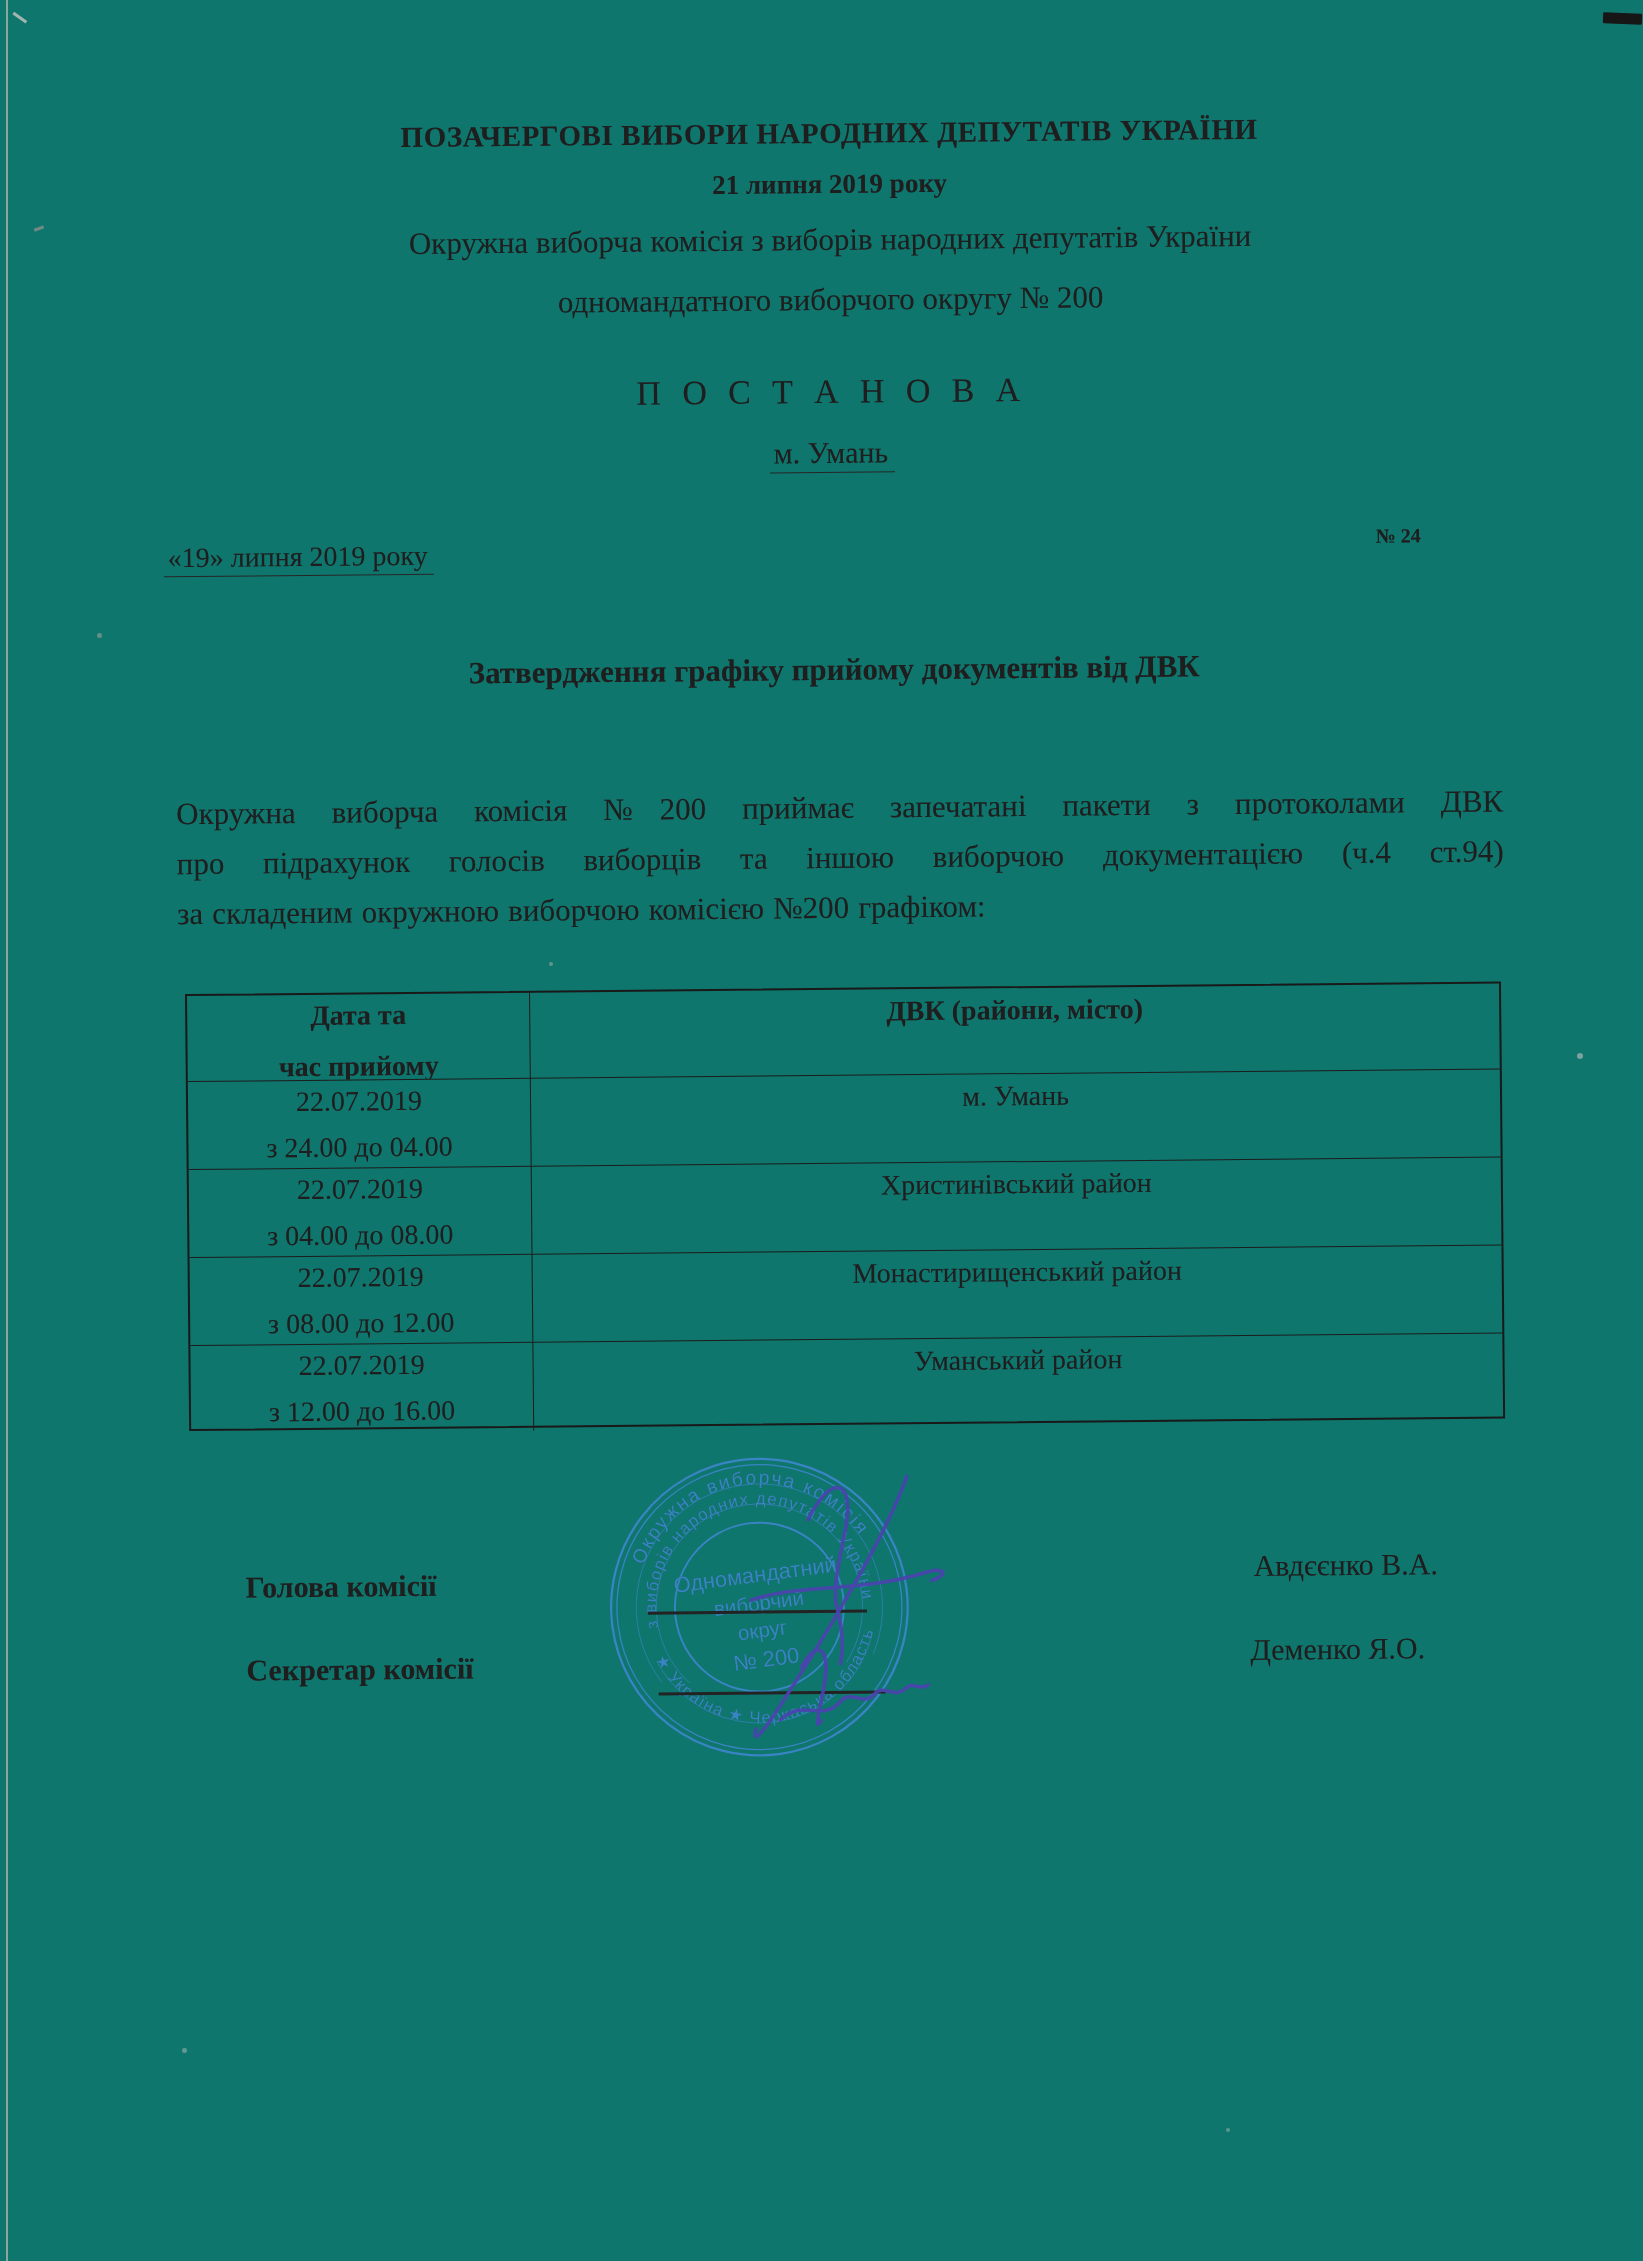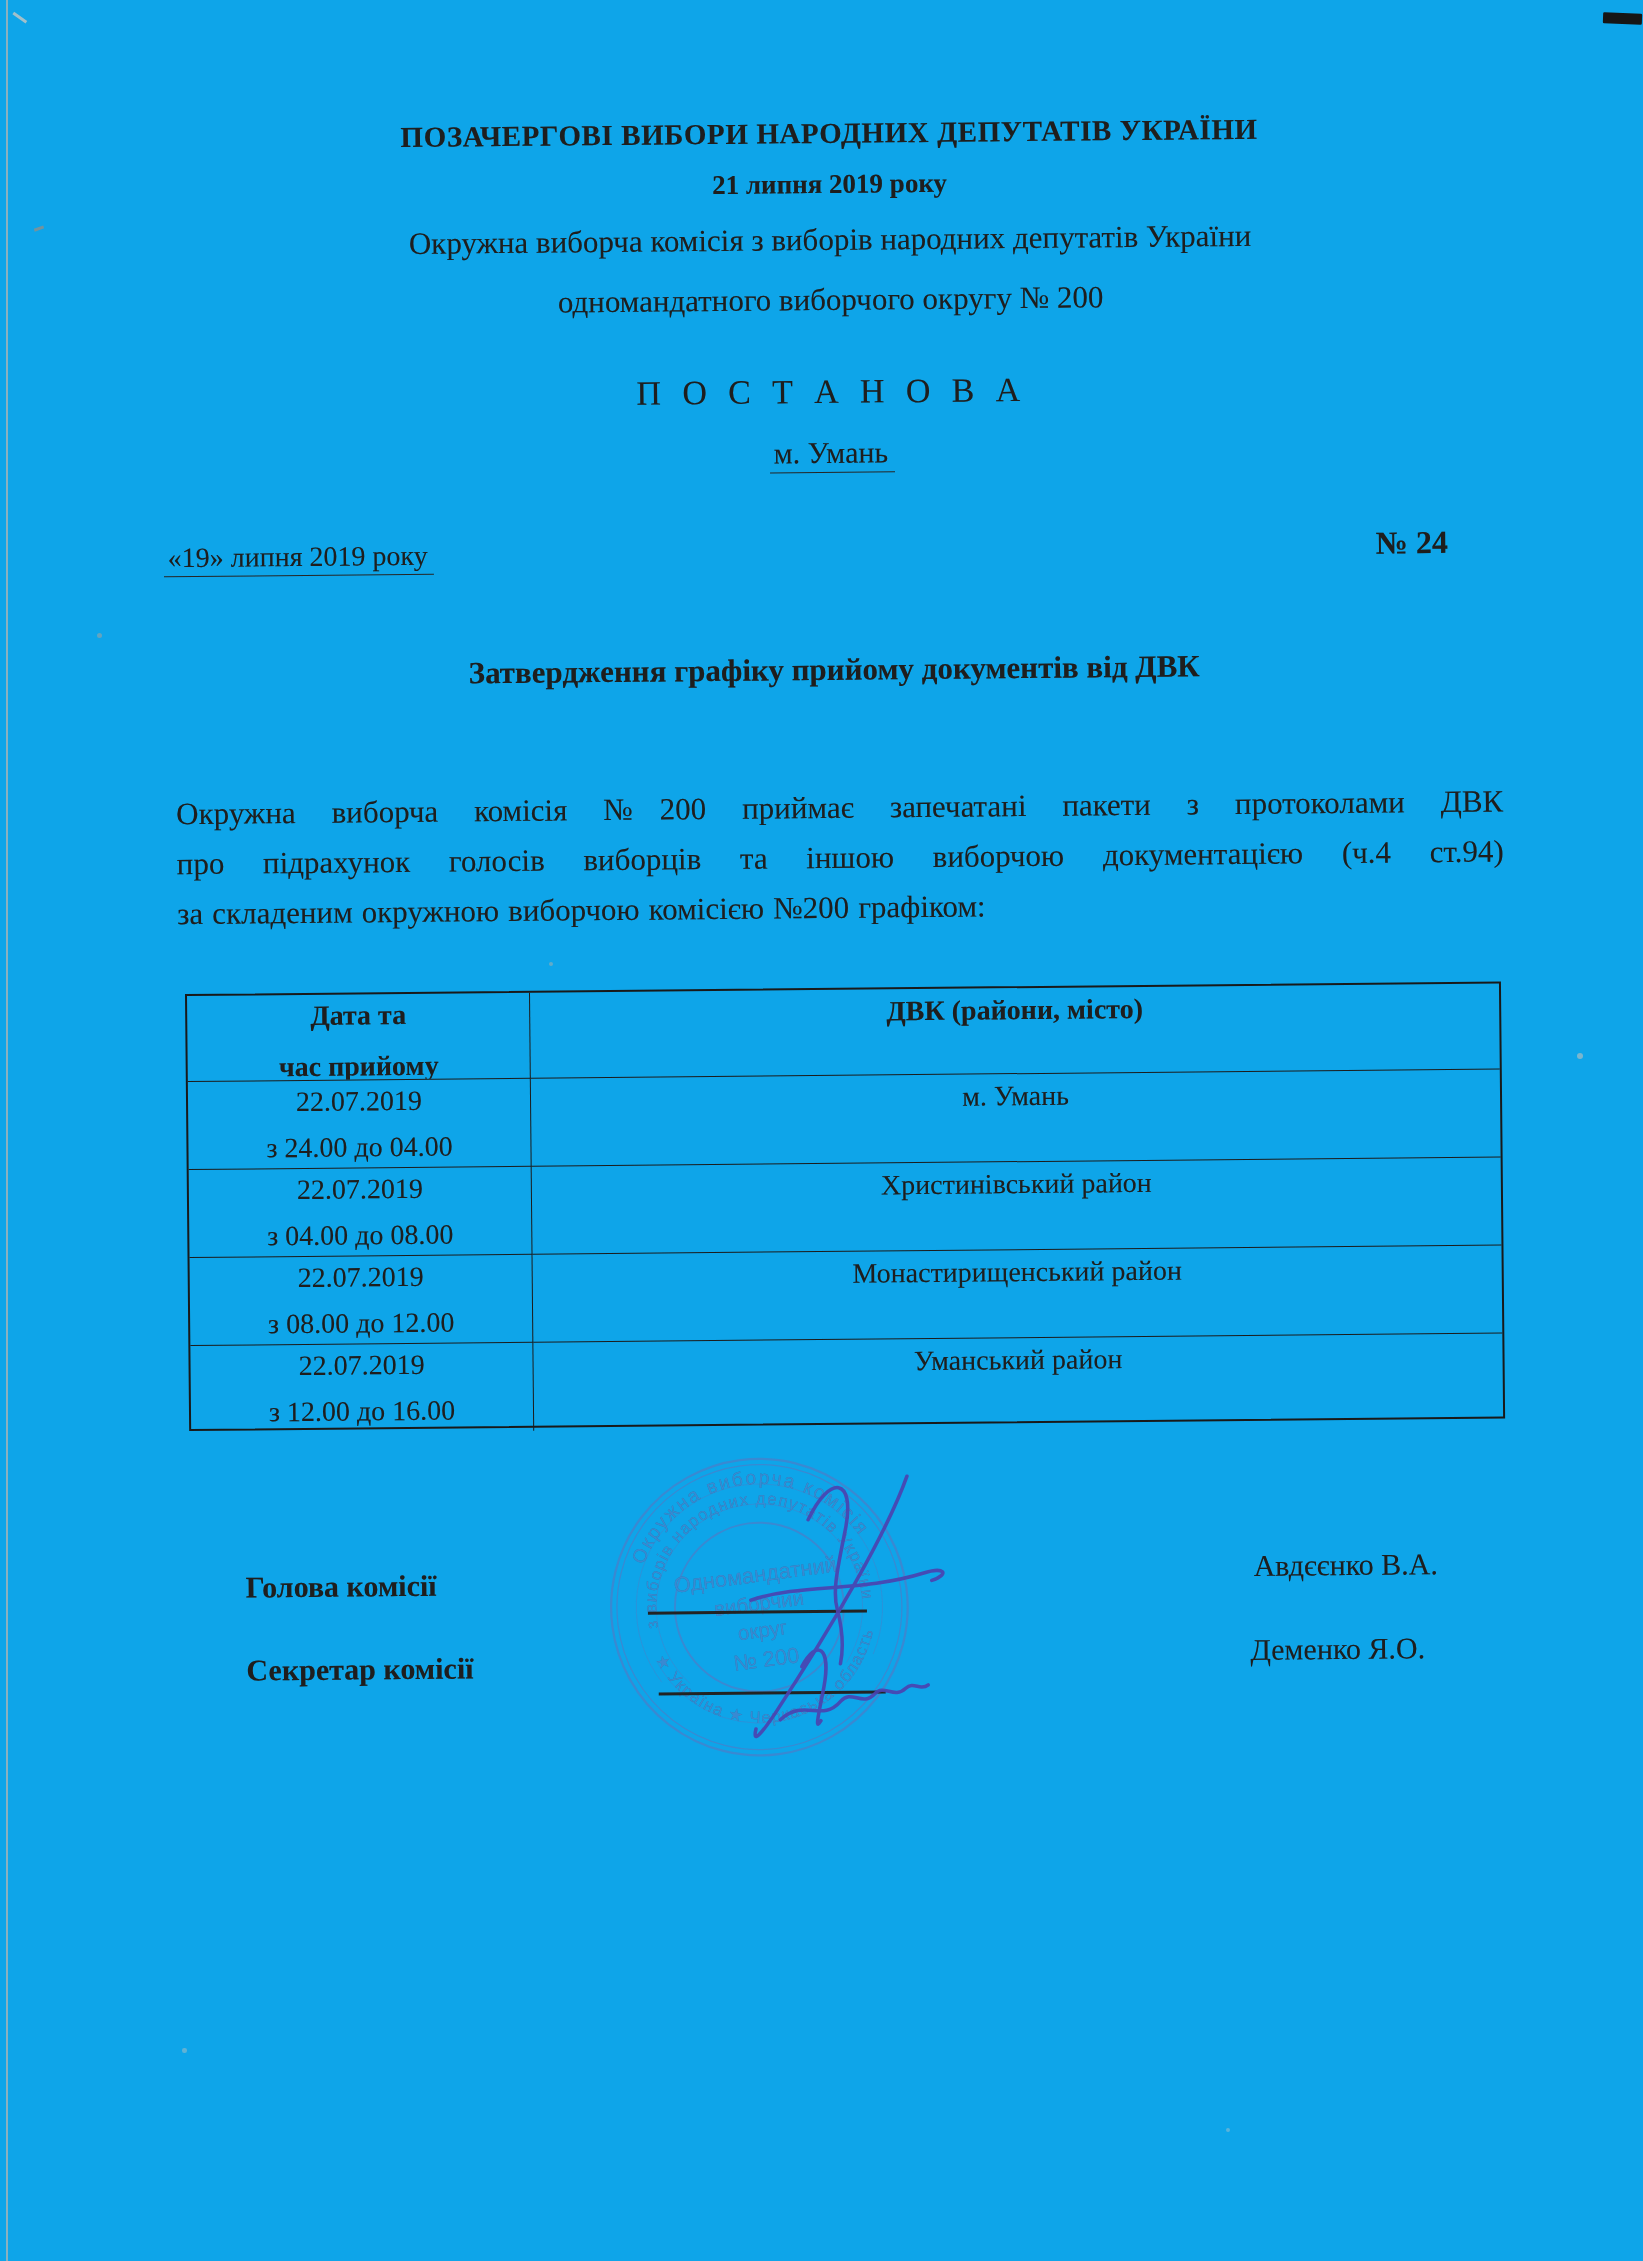--- a/index.html
+++ b/index.html
@@ -1,34 +1,34 @@
 <!DOCTYPE html>
 <html style="font-size:10.3px"><head>
 <meta charset="utf-8">
 <style>
   html,body{margin:0;padding:0;background:#e8e8e6;}
   .page{
     position:relative; width:1644px; height:2261px; margin:0 auto;
-    background:#0ea5e9; overflow:hidden;
+    background:#0f766e; overflow:hidden;
     font-family:"Liberation Serif","DejaVu Serif",serif;
     color:#1e1e1e;
     text-shadow:0 0 0.6px rgba(45,45,45,.4);
   }
   .rot{position:absolute; inset:0; transform:rotate(-0.55deg); transform-origin:822px 1096px;}
   .abs{position:absolute;}
   .center{left:39px; right:6.4px; text-align:center;}
   .t1{top:117px; font-size:29px; font-weight:bold; letter-spacing:0.6px;}
   .t2{top:169px; font-size:27px; font-weight:bold;}
   .t3{top:222px; font-size:31px;}
   .t4{top:282px; font-size:31px;}
   .doctype{top:373px; font-size:34px; letter-spacing:6.4px;}
   .city{top:436px; font-size:30px;}
   .underl{display:inline-block; border-bottom:1.9px solid #262626; padding:0 6.4px 1.9px 3.9px;}
   .dateline{top:536px; left:169px; font-size:28px;}
-  .docnum{top:530px; left:1381px; font-size:32px; font-weight:bold;}
+  .docnum{top:530px; left:1381px; font-size:20px; font-weight:bold;}
   .subject{top:652px; font-size:31px; font-weight:bold;}
   .bodyline{left:179px; width:1327px; font-size:31px; text-align:justify; text-align-last:justify; word-spacing:1.3px;}
   .bodyline.last{text-align:left; text-align-last:left;}
   .bl0{top:790px;} .bl1{top:840px;} .bl2{top:890px;}
 
   .schtable{
     top:988px; left:186px; width:1316px; height:437px;
     display:grid; grid-template-columns:343px 1fr;
     grid-template-rows:86px 88px 88px 88px 88px;
     border:2.6px solid #191919; box-sizing:border-box;

